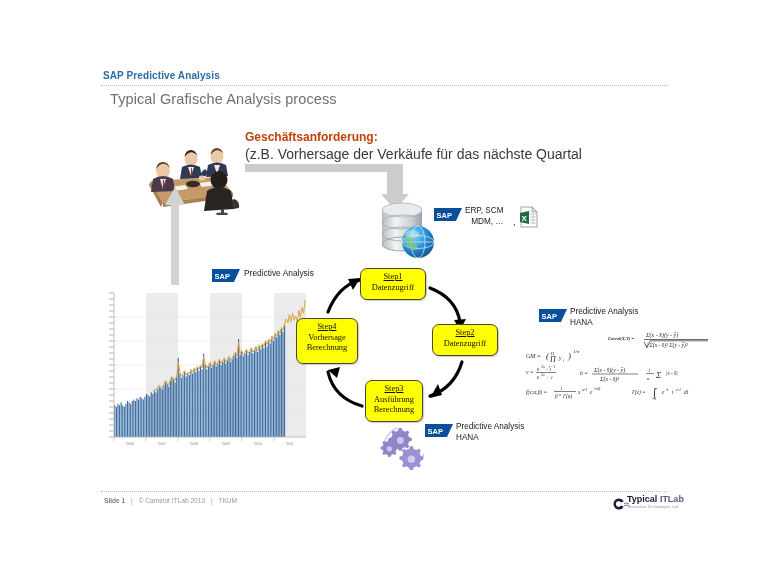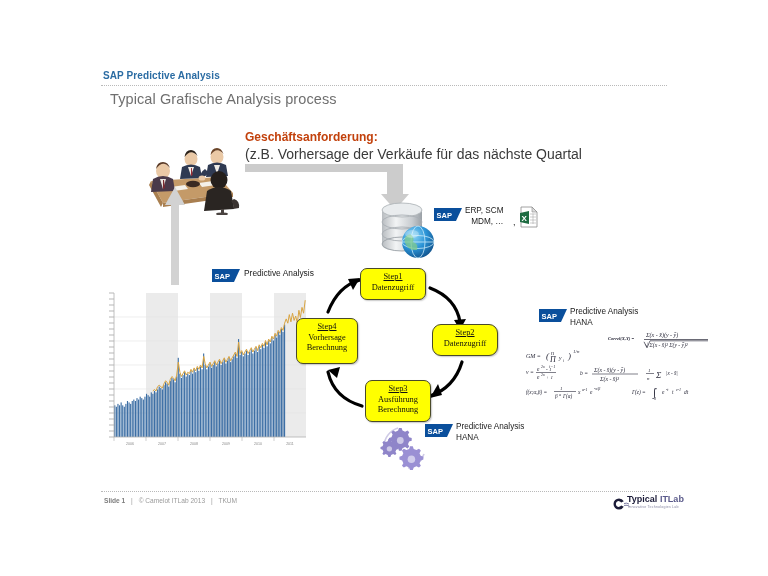--- a/index.html
+++ b/index.html
@@ -111,22 +111,22 @@
     color: #111111;
     line-height: 10.5px;
     padding: 3px 4px;
     box-sizing: border-box;
     box-shadow: 1px 1px 1.5px rgba(0,0,0,0.22);
   }
   .step-num { display: block; text-decoration: underline; }
   .step-txt { display: block; }
 
   #step1 { left: 70px;  top: 10px;  width: 66px; height: 32px; }
-  #step2 { left: 142px; top: 66px;  width: 66px; height: 32px; border-radius: 9px; }
-  #step3 { left: 75px;  top: 122px; width: 66px; height: 42px; }
+  #step2 { left: 142px; top: 66px;  width: 66px; height: 32px; }
+  #step3 { left: 75px;  top: 122px; width: 58px; height: 42px; }
   #step4 { left: 6px;   top: 60px;  width: 62px; height: 46px; }
 
   #cycle-arrows { position: absolute; left: 0; top: 0; }
 
   
   #gears { position: absolute; left: 378px; top: 424px; width: 52px; height: 46px; }
   #gears-sap-logo { position: absolute; left: 425px; top: 424px; width: 28px; height: 13px; }
   #gears-label {
     position: absolute; left: 456px; top: 421px;
     font-size: 8.2px; color: #1a1a1a; line-height: 11px; white-space: nowrap;

